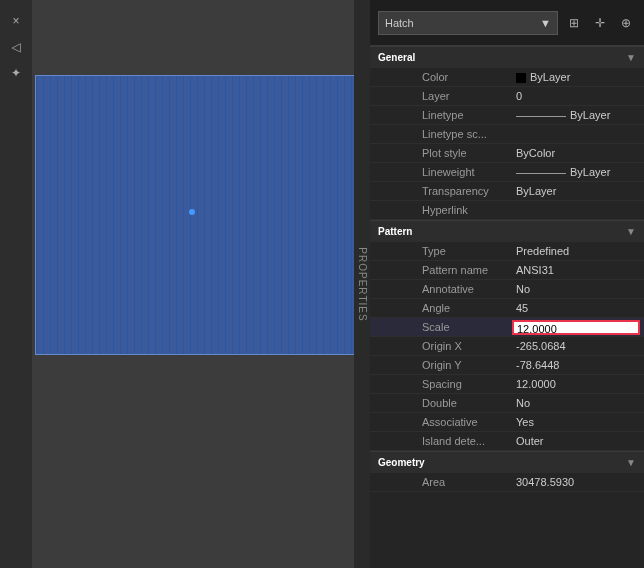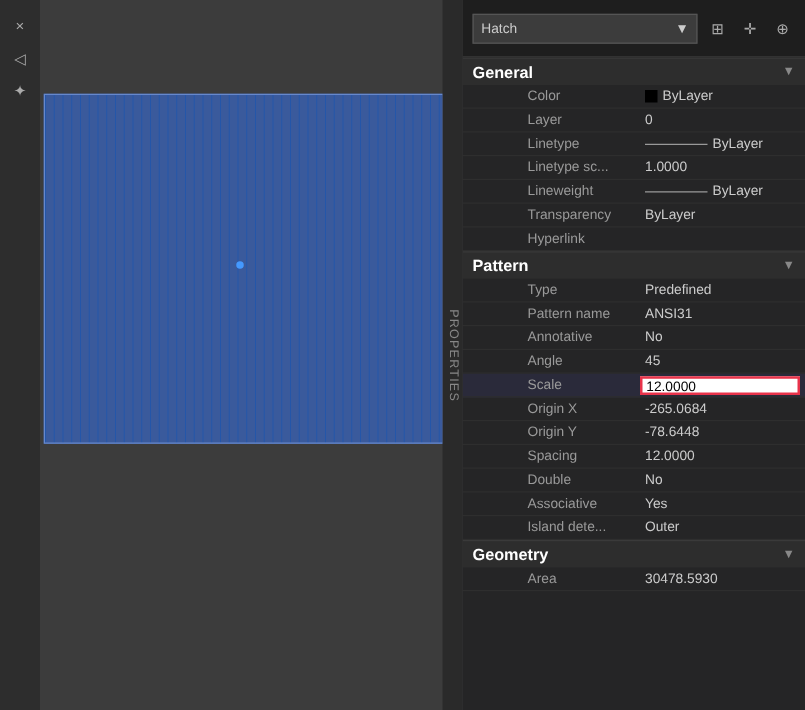--- a/index.html
+++ b/index.html
@@ -167,21 +167,21 @@
       background: #2d2d2d;
       display: flex;
       align-items: center;
       padding: 0 8px;
       justify-content: space-between;
       border-top: 1px solid #3a3a3a;
     }
 
     .section-title {
       color: #ffffff;
-      font-size: 13px;
+      font-size: 10px;
       font-weight: bold;
     }
 
     .section-arrow {
       color: #888;
       font-size: 10px;
     }
 
     
     .prop-row {
@@ -309,23 +309,26 @@
 
     <div class="prop-row">
       <span class="prop-label">Linetype</span>
       <span class="prop-value">
         <span class="line-sample"></span>ByLayer
       </span>
     </div>
 
     <div class="prop-row">
       <span class="prop-label">Linetype sc...</span>
-      <span class="prop-value">1.0000</span>
-    </div>
-
+    </div>
+
+    <div class="prop-row">
+      <span class="prop-label">Plot style</span>
+      <span class="prop-value">ByColor</span>
+    </div>
 
     <div class="prop-row">
       <span class="prop-label">Lineweight</span>
       <span class="prop-value">
         <span class="line-sample"></span>ByLayer
       </span>
     </div>
 
     <div class="prop-row">
       <span class="prop-label">Transparency</span>

